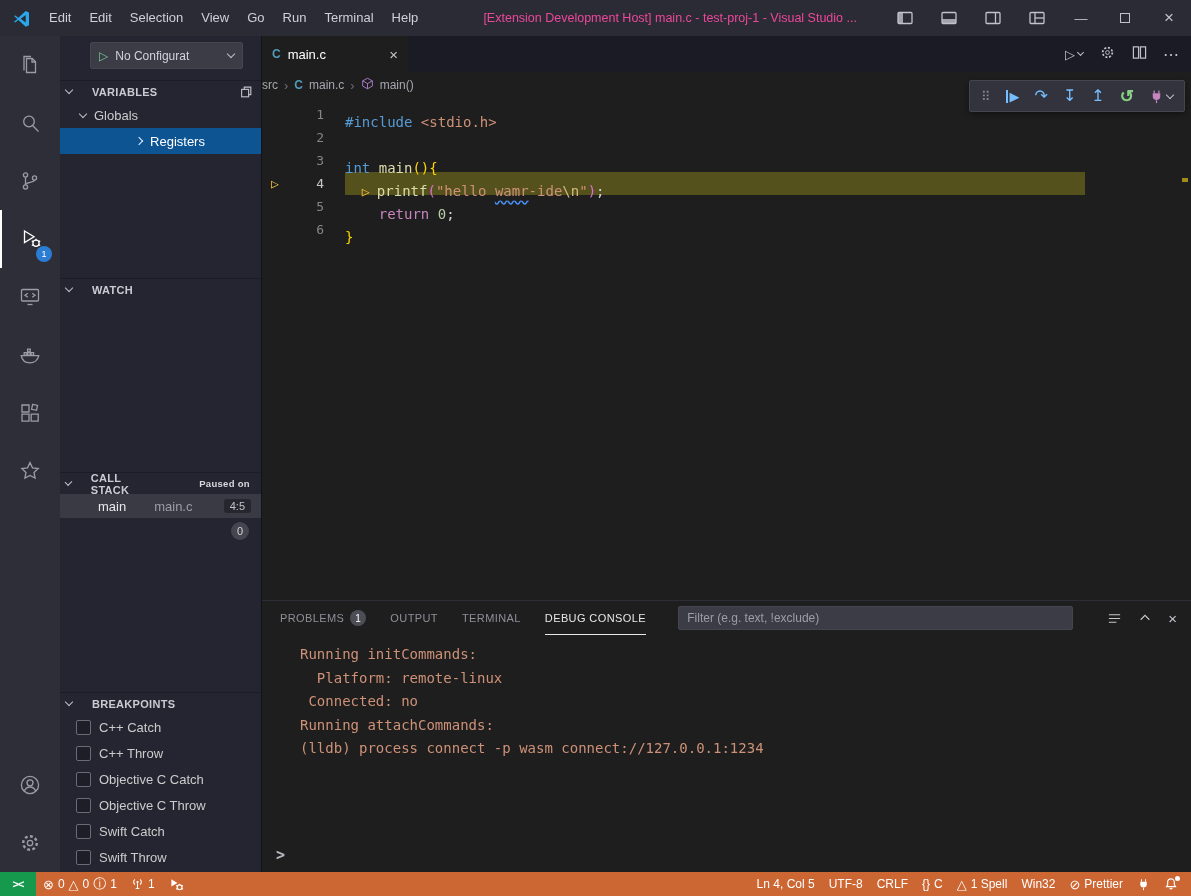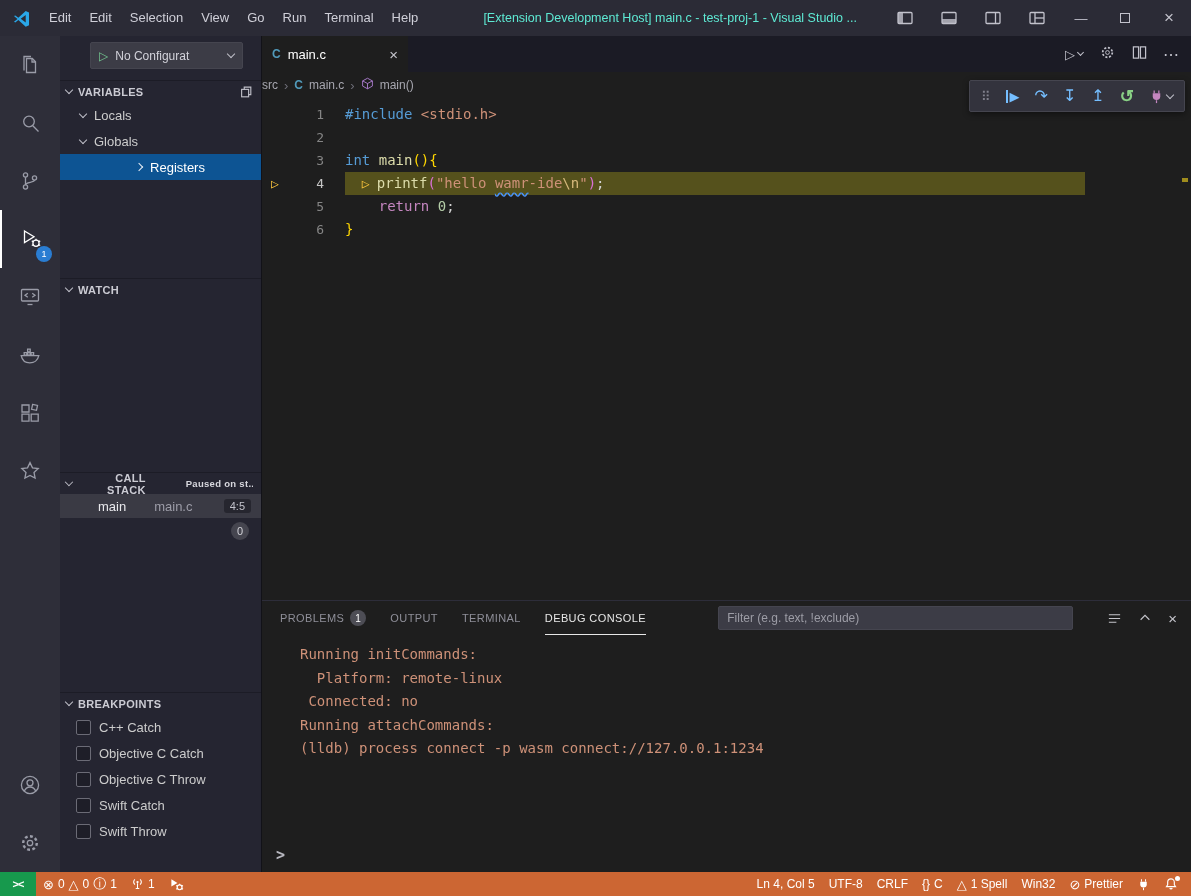--- a/index.html
+++ b/index.html
@@ -6,21 +6,21 @@
   html,body { width:1191px; height:896px; overflow:hidden; background:#1e1e1e;
     font-family:"Liberation Sans", sans-serif; color:#cccccc; }
   .window { position:relative; width:1191px; height:896px; background:#1e1e1e; }
 
   
   .titlebar { position:absolute; top:0; left:0; right:0; height:36px; background:#2b2b36;
     display:flex; align-items:center; font-size:13px; color:#cfcfd8; z-index:40; }
   .vsc-logo { width:20px; height:20px; margin:0 8px 0 12px; display:flex; align-items:center; }
   .menus { display:flex; }
   .menu { padding:0 9px; line-height:36px; cursor:default; }
-  .win-title { flex:1; text-align:center; font-size:12.5px; color:#5eead4; white-space:nowrap;
+  .win-title { flex:1; text-align:center; font-size:12.5px; color:#ec4899; white-space:nowrap;
     overflow:hidden; text-overflow:ellipsis; padding-left:30px; }
   .win-controls { display:flex; align-items:center; height:36px; }
   .wc { width:44px; height:36px; display:flex; align-items:center; justify-content:center; color:#c2c2cc; }
   .wc svg { display:block; }
   .wc-min { font-size:13px; }
   .maxbox { width:10px; height:10px; border:1px solid #c2c2cc; display:inline-block; }
   .wc-close { font-size:17px; }
 
   
   .activitybar { position:absolute; top:36px; left:0; width:60px; bottom:24px; background:#2e2e39;
@@ -39,22 +39,22 @@
     border-right:1px solid #121218; overflow:hidden; z-index:20; }
   .sb-toolbar { position:absolute; top:6px; left:30px; right:18px; height:27px; background:#3c3c46;
     border:1px solid #45454f; border-radius:2px; display:flex; align-items:center; padding:0 8px; }
   .play-green { color:#74c991; font-size:12px; margin-right:7px; }
   .cfg-label { font-size:12px; color:#d2d2da; white-space:nowrap; overflow:hidden; flex:1; }
   .chev { display:inline-block; width:6px; height:6px; border-right:1.4px solid #bfbfc8;
     border-bottom:1.4px solid #bfbfc8; }
   .chev.down { transform:rotate(45deg); margin-top:-3px; }
   .chev.right { transform:rotate(-45deg); }
   .sec { position:absolute; left:0; right:0; }
-  .sec-header { height:22px; display:flex; align-items:center; padding:0 8px 0 6px; gap:6px;
-    border-top:1px solid #1c1c26; font-size:11px; font-weight:bold; color:#cbcbd3; letter-spacing:.3px;text-align:right; }
+  .sec-header { height:22px; display:flex; align-items:center; padding:0 8px 0 6px; gap:20px;
+    border-top:1px solid #1c1c26; font-size:11px; font-weight:bold; color:#cbcbd3; letter-spacing:.3px; }
   .sec-header .hdr-status { font-size:9.5px; font-weight:bold; color:#d8d8de; margin-left:10px;
     white-space:nowrap; overflow:hidden;padding-left:24px; }
   .hdr-icon { margin-left:auto; color:#bfbfc8; display:flex; }
   .tree-row { height:26px; display:flex; align-items:center; gap:8px; padding-left:20px;
     font-size:13px; color:#cccccc; }
   .tree-row.selected { background:var(--selection_blue,#0d5493); color:#ffffff;justify-content:center; }
   .tree-row.selected .chev { border-color:#e8eef5; }
   .frame-row { height:24px; display:flex; align-items:center; background:#3a3a44; padding:0 10px 0 38px;
     font-size:13px; }
   .frame-name { color:#e8e8ec; }
@@ -80,21 +80,21 @@
   .runbtn { display:flex; align-items:center; gap:3px; font-size:13px; }
   .breadcrumbs { height:26px; display:flex; align-items:center; gap:6px; padding-left:0;
     font-size:12px; color:#a6a6af; background:#1e1e1e; }
   .crumb-sep { color:#6e6e78; font-size:13px; }
   .code { position:relative; flex:1; background:#1e1e1e; padding-top:5px; overflow:hidden; }
   .code-line { position:relative; display:flex; height:23px; line-height:23px;
     font-family:"DejaVu Sans Mono", monospace; font-size:14px; }
   .glyph { width:26px; text-align:center; z-index:2; }
   .ln { width:36px; text-align:right; color:#858585; font-size:13px; z-index:2; }
   .ln.current { color:#c6c6c6; }
-  .lt { padding-left:21px; white-space:pre; z-index:2; }
+  .lt { padding-left:21px; white-space:pre; z-index:2;margin-top:8px; }
   .hl { position:absolute; left:83px; width:740px; top:0; height:23px;
     background:var(--current_line,#55511c); z-index:1; }
   .frame-arrow, .inline-frame { color:#ffc83d; font-weight:bold; font-size:13px; }
   .inline-frame { display:inline-block; width:15px; }
   .tk-kw{color:#569cd6} .tk-ctrl{color:#c586c0} .tk-fn{color:#dcdcaa} .tk-str{color:#ce9178}
   .tk-esc{color:#d7ba7d} .tk-num{color:#b5cea8} .tk-b1{color:#ffd700} .tk-b2{color:#da70d6}
   .tk-pl{color:#d4d4d4}
   .squiggle { text-decoration-line:underline; text-decoration-style:wavy;
     text-decoration-color:#4894fe; text-underline-offset:4px; }
   .ruler-mark { position:absolute; right:3px; top:80px; width:6px; height:4px; background:#9f8c1d; }
@@ -110,21 +110,21 @@
   .dt-plug { color:#c586c0; display:flex; align-items:center; gap:3px; }
 
   
   .panel { height:272px; border-top:1px solid #2d2d3a; background:#1e1e1e; position:relative;margin-top:36px; }
   .panel-header { height:34px; display:flex; align-items:center; padding:0 14px 0 18px; }
   .ptab { font-size:11px; letter-spacing:.4px; color:#8f8f99; margin-right:24px; height:34px;
     display:flex; align-items:center; gap:6px; }
   .ptab.active { color:#e7e7e7; border-bottom:1px solid #e7e7e7; }
   .ptab-badge { min-width:16px; height:16px; border-radius:8px; background:#4d4d55; color:#fff;
     font-size:10px; display:flex; align-items:center; justify-content:center; padding:0 2px; }
-  .panel-filter { margin-left:auto; margin-right:18px; width:355px; height:24px; background:#3c3c46;
+  .panel-filter { margin-left:auto; margin-right:18px; width:395px; height:24px; background:#3c3c46;
     border:1px solid #45454f; border-radius:2px; color:#ddd; font-size:12px; padding:0 8px; outline:none; }
   .panel-filter::placeholder { color:#9d9da6; }
   .p-ico { color:#c5c5cc; margin-left:16px; display:flex; align-items:center; font-size:15px; }
   .console { padding:8px 0 0 38px; }
   .console-line { font-family:"DejaVu Sans Mono", monospace; font-size:14px; line-height:23.5px;
     color:#ce9178; white-space:pre; }
   .console-prompt { position:absolute; left:14px; bottom:8px; color:#b8b8c0;
     font-family:"DejaVu Sans Mono", monospace; font-size:15px; font-weight:bold; }
 
   
@@ -282,24 +282,20 @@
         <span>VARIABLES</span>
         <span class="hdr-icon">
           <svg class="line-ico" viewBox="0 0 16 16" width="14" height="14">
               <rect x="3" y="5" width="8" height="8.5"></rect>
               <path d="M6 5V2.5h7.5V11H11"></path>
             </svg>
           </span>
       </div>
       <div class="tree-row">
         <span class="chev down"></span>
-        <span>Locals</span>
-      </div>
-      <div class="tree-row">
-        <span class="chev down"></span>
         <span>Globals</span>
       </div>
       <div class="tree-row selected">
         <span class="chev right"></span>
         <span>Registers</span>
       </div>
     </div>
 
     <div class="sec" style="top:242px;">
       <div class="sec-header">
@@ -323,20 +319,24 @@
     </div>
 
     <div class="sec" style="top:656px;">
       <div class="sec-header">
         <span class="chev down"></span>
         <span>BREAKPOINTS</span>
       </div>
       <div class="bp-row">
         <span class="checkbox"></span>
         <span>C++ Catch</span>
+      </div>
+      <div class="bp-row">
+        <span class="checkbox"></span>
+        <span>C++ Throw</span>
       </div>
       <div class="bp-row">
         <span class="checkbox"></span>
         <span>Objective C Catch</span>
       </div>
       <div class="bp-row">
         <span class="checkbox"></span>
         <span>Objective C Throw</span>
       </div>
       <div class="bp-row">

